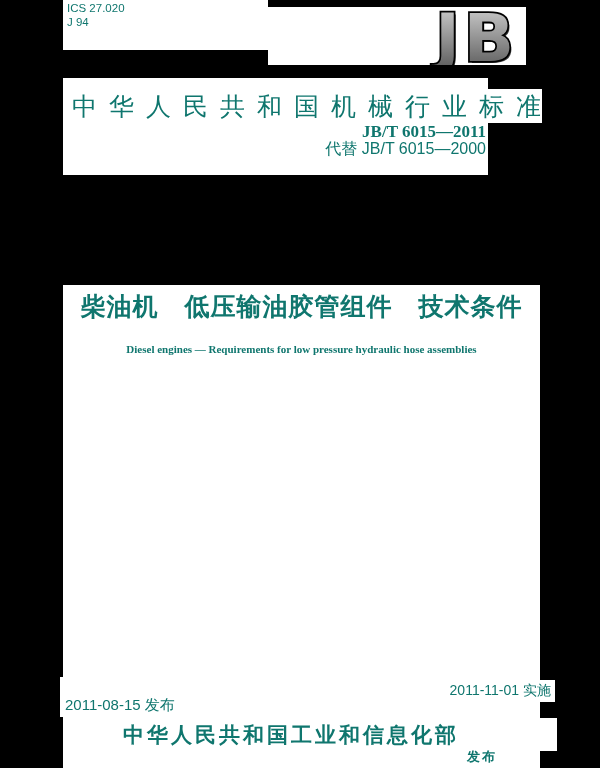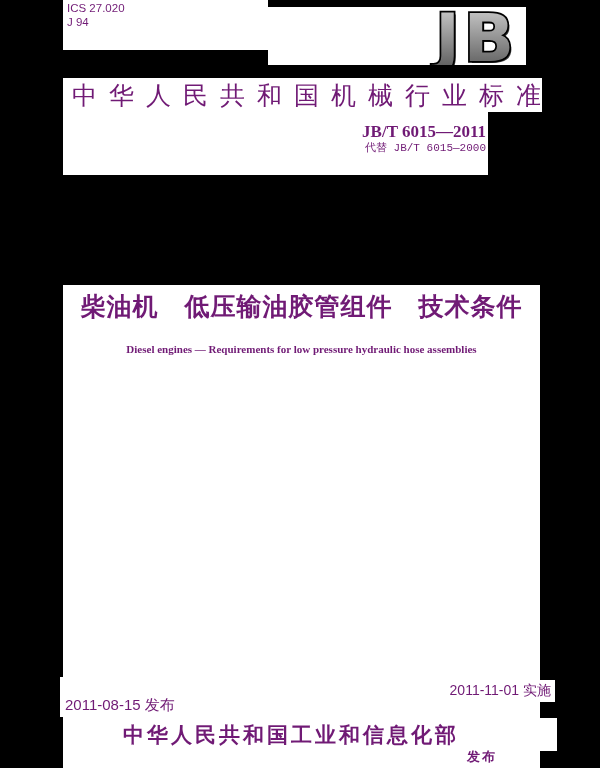--- a/index.html
+++ b/index.html
@@ -1,35 +1,35 @@
 <!DOCTYPE html>
 <html><head>
 <meta charset="utf-8">
 <style>
   html,body{margin:0;padding:0;background:#000;}
   .page{position:relative;width:600px;height:768px;background:#000;overflow:hidden;
-        font-family:"Liberation Sans",sans-serif;color:#701a75;}
+        font-family:"Liberation Sans",sans-serif;color:#0f766e;}
   .paper{position:absolute;background:#fff;}
 
   
   .ics-box{left:63px;top:0;width:205px;height:50px;padding:1px 0 0 4px;box-sizing:border-box;}
   .ics-box div{font-size:11.5px;line-height:14px;white-space:nowrap;}
 
   
   .jb-box{left:268px;top:7px;width:258px;height:58px;}
   .jb-box svg{position:absolute;right:0;top:0;}
 
   
-  .title-bar{left:63px;top:78px;width:479px;height:34px;}
+  .title-bar{left:63px;top:89px;width:479px;height:34px;}
   .number-box{left:63px;top:78px;width:425px;height:97px;}
   .std-title{position:absolute;left:9px;top:0;width:100%;line-height:34px;
              font-size:25px;letter-spacing:12px;font-weight:normal;white-space:nowrap;}
   .std-no-wrap{position:absolute;right:2px;top:44px;text-align:right;}
   .std-no{font-family:"Liberation Serif",serif;font-weight:bold;font-size:17px;line-height:19px;white-space:nowrap;}
-  .std-replaces{font-family:Liberation Mono, monospace;font-size:11px;line-height:15px;white-space:nowrap;}
+  .std-replaces{font-family:Liberation Sans, sans-serif;font-size:16px;line-height:15px;white-space:nowrap;}
 
   
   .main-box{left:63px;top:285px;width:477px;height:489px;text-decoration:underline;}
   .subject-cn{position:absolute;left:0;right:0;top:6px;text-align:center;font-weight:bold;
               font-size:25px;line-height:30px;letter-spacing:1px;white-space:nowrap;}
   .subject-en{position:absolute;left:0;right:0;top:56px;text-align:center;
               font-family:"Liberation Serif",serif;font-weight:bold;font-size:11px;
               line-height:16px;white-space:nowrap;}
 
   

